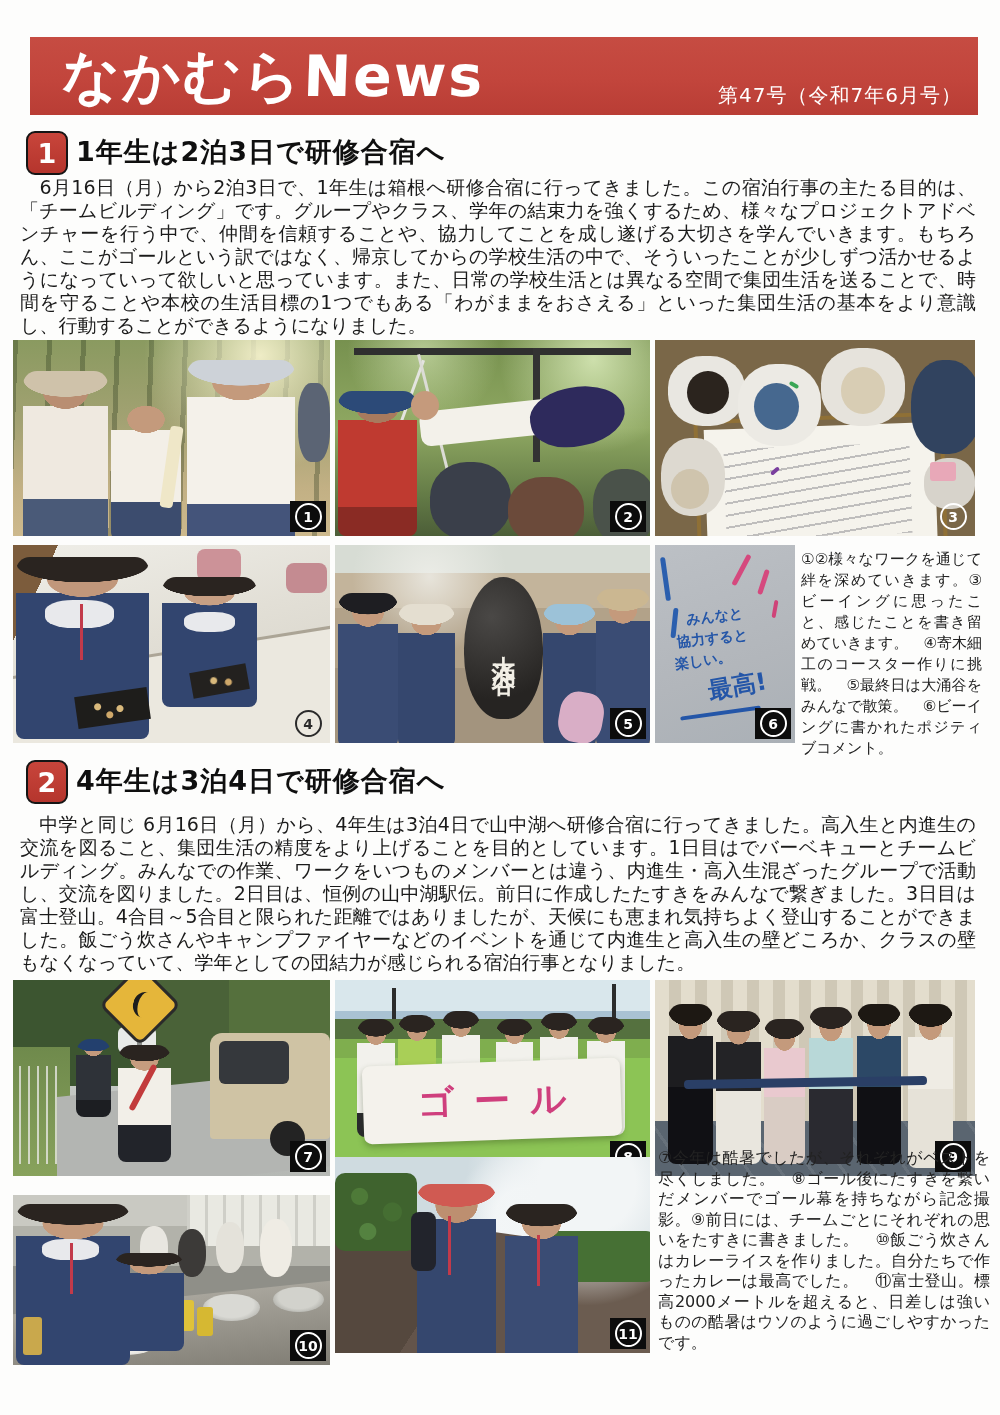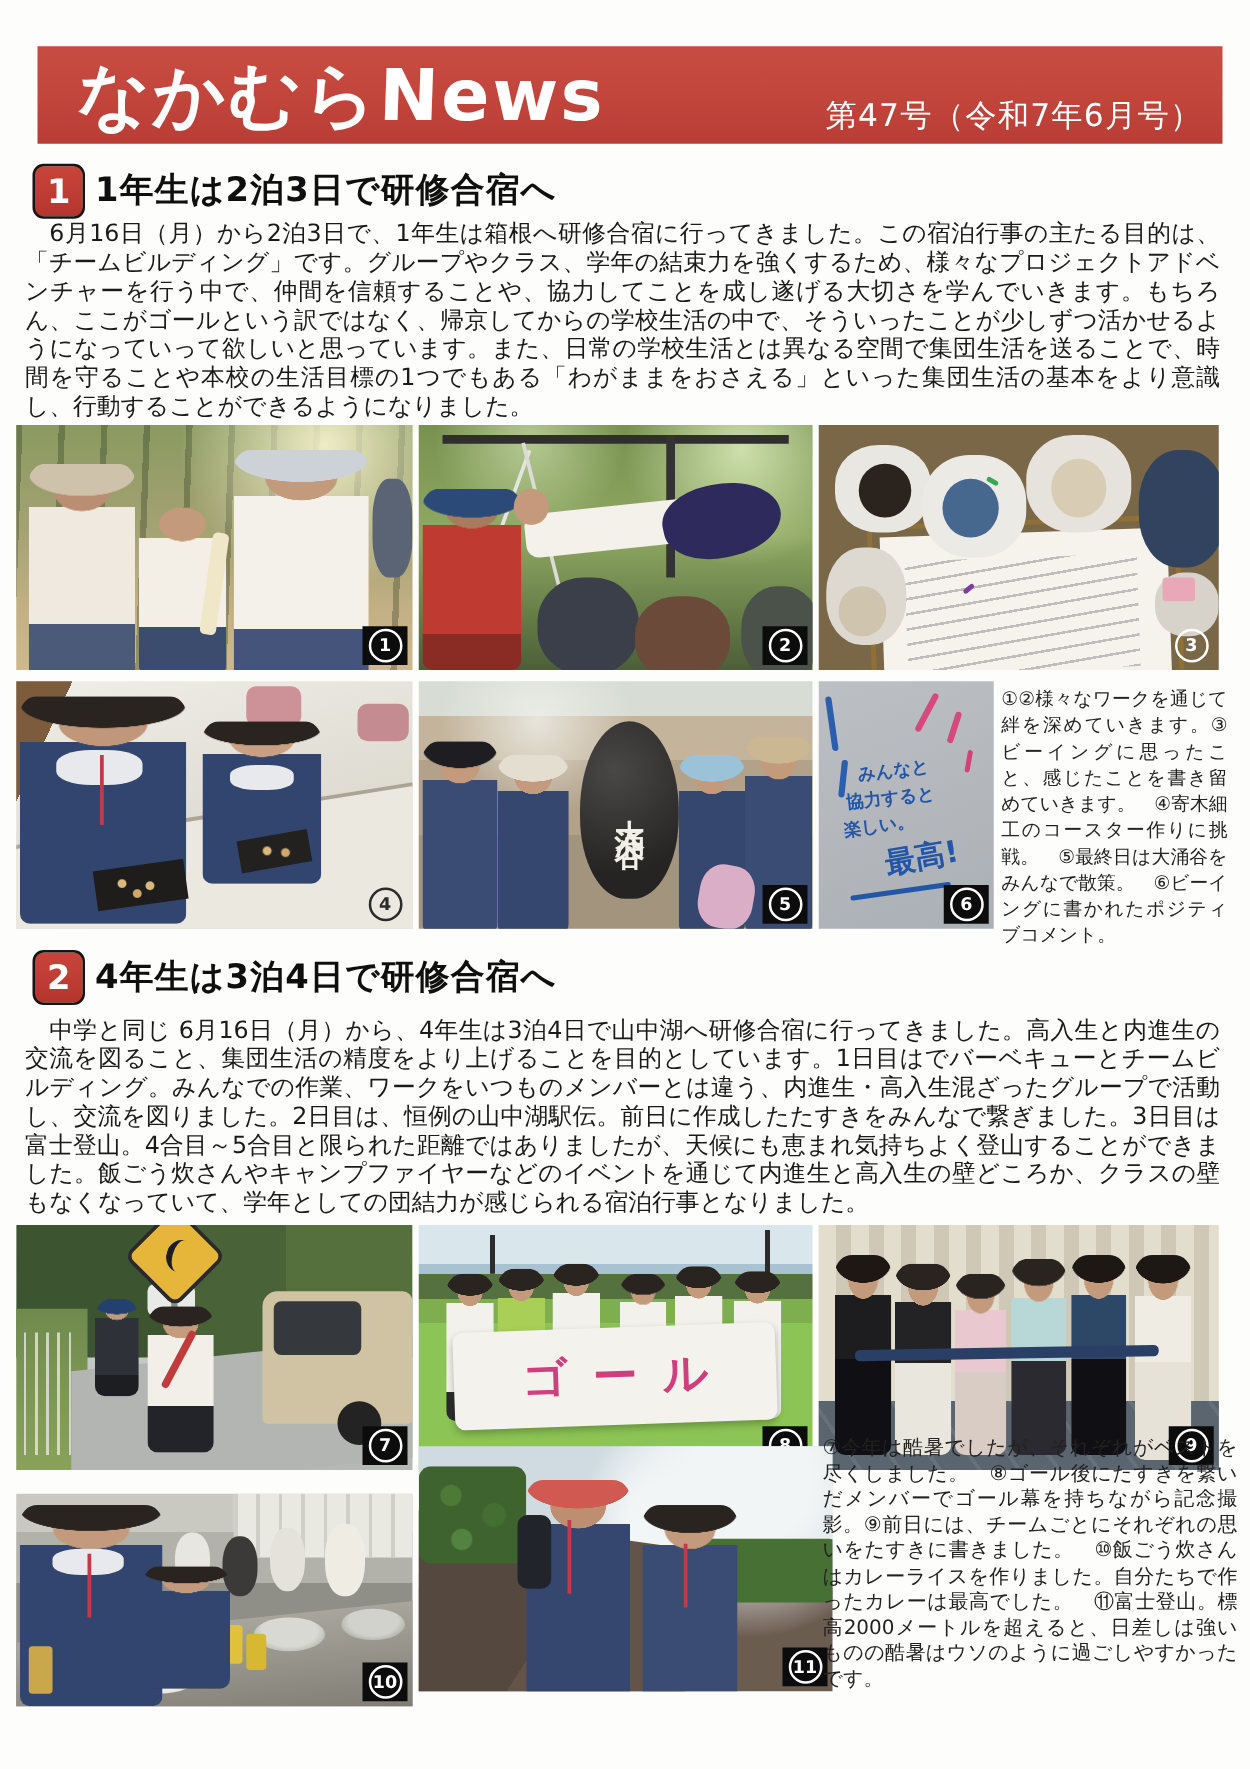--- a/index.html
+++ b/index.html
@@ -7,21 +7,21 @@
     width:1000px;height:1415px;position:relative;background:#fdfdfc;
     font-family:"DejaVu Sans","Liberation Sans",sans-serif;color:#1c1c1c;
     overflow:hidden;
   }
   
   .masthead{position:absolute;left:30px;top:37px;width:948px;height:78px;
     background:linear-gradient(180deg,#c64c42 0%,#c2453c 55%,#b93d35 100%);}
   .masthead-title{position:absolute;left:32px;top:2px;color:#fff;
     font-size:57px;font-weight:800;letter-spacing:2px;transform:skewX(-2deg);}
   .masthead-issue{position:absolute;right:16px;bottom:6px;color:#fff;
-    font-size:25px;font-weight:500;letter-spacing:1px;}
+    font-size:20px;font-weight:500;letter-spacing:1px;}
   
   .sec-badge{position:absolute;left:26px;width:38px;height:40px;
     background:linear-gradient(180deg,#c8453b,#b5352d);border:2.5px solid #151515;
     border-radius:9px;color:#fff;font-size:27px;font-weight:800;
     display:flex;align-items:center;justify-content:center;}
   .sec-head{position:absolute;left:76px;font-size:27px;font-weight:900;color:#0f0f0f;
     letter-spacing:1px;}
   .body-text{position:absolute;left:20px;width:956px;font-size:19px;line-height:23px;
     text-align:justify;color:#1a1a1a;}
   
@@ -254,21 +254,21 @@
   <div class="shape" style="left:3%;top:72%;width:6%;height:22%;background:#c9a84c;border-radius:3px;"></div>
   <div class="num">
       <span class="circ">10</span>
     </div>
 </div>
 
 <div class="photo" style="left:335px;top:1157px;width:315px;height:196px;
   background:
    radial-gradient(circle at 80% 14%, #f2f5f6 0 16%, rgba(242,245,246,0) 40%),
    radial-gradient(circle at 60% 30%, rgba(255,255,255,.75) 0 12%, rgba(255,255,255,0) 30%),
-   linear-gradient(180deg,#cfdbe0 0 42%,#b9c8cd 42% 52%,#8aa08f 52% 58%,#6b5c50 58% 100%); padding-left: 16px;">
+   linear-gradient(180deg,#cfdbe0 0 42%,#b9c8cd 42% 52%,#8aa08f 52% 58%,#6b5c50 58% 100%);">
   <div class="shape" style="left:-4%;top:34%;width:70%;height:80%;background:linear-gradient(115deg,#55483e 0 50%,#63544a 50% 100%);transform:rotate(8deg);"></div>
   <div class="shape" style="left:0%;top:8%;width:26%;height:40%;background:radial-gradient(circle at 30% 30%, #4e7a38 0 8px, rgba(0,0,0,0) 9px),radial-gradient(circle at 70% 50%, #456e32 0 9px, rgba(0,0,0,0) 10px),radial-gradient(circle at 40% 75%, #548240 0 8px, rgba(0,0,0,0) 9px),#3f632e;border-radius:10px;"></div>
   <div class="shape" style="left:66%;top:38%;width:36%;height:26%;background:radial-gradient(circle at 30% 40%, #4e7a38 0 7px, rgba(0,0,0,0) 8px),radial-gradient(circle at 65% 60%, #548240 0 7px, rgba(0,0,0,0) 8px),#4670344;border-radius:10px;background-color:#467034;"></div>
   <div class="fig" style="left:26%;top:14%;width:25%;height:90%;--cap:#d05a52;--capY:3%;--skin:#bd8f70;--shirt:#35476e;--split:100%;"></div>
   <div class="shape" style="left:36%;top:30%;width:3px;height:30%;background:#c23a4a;"></div>
   <div class="shape" style="left:24%;top:28%;width:8%;height:30%;background:#22242c;border-radius:8px;"></div>
   <div class="fig" style="left:54%;top:24%;width:23%;height:82%;--cap:#2a2420;--capY:4%;--skin:#c49a7c;--shirt:#3a4c74;--split:100%;"></div>
   <div class="shape" style="left:64%;top:40%;width:3px;height:26%;background:#c23a4a;"></div>
   <div class="num">
       <span class="circ">11</span>

